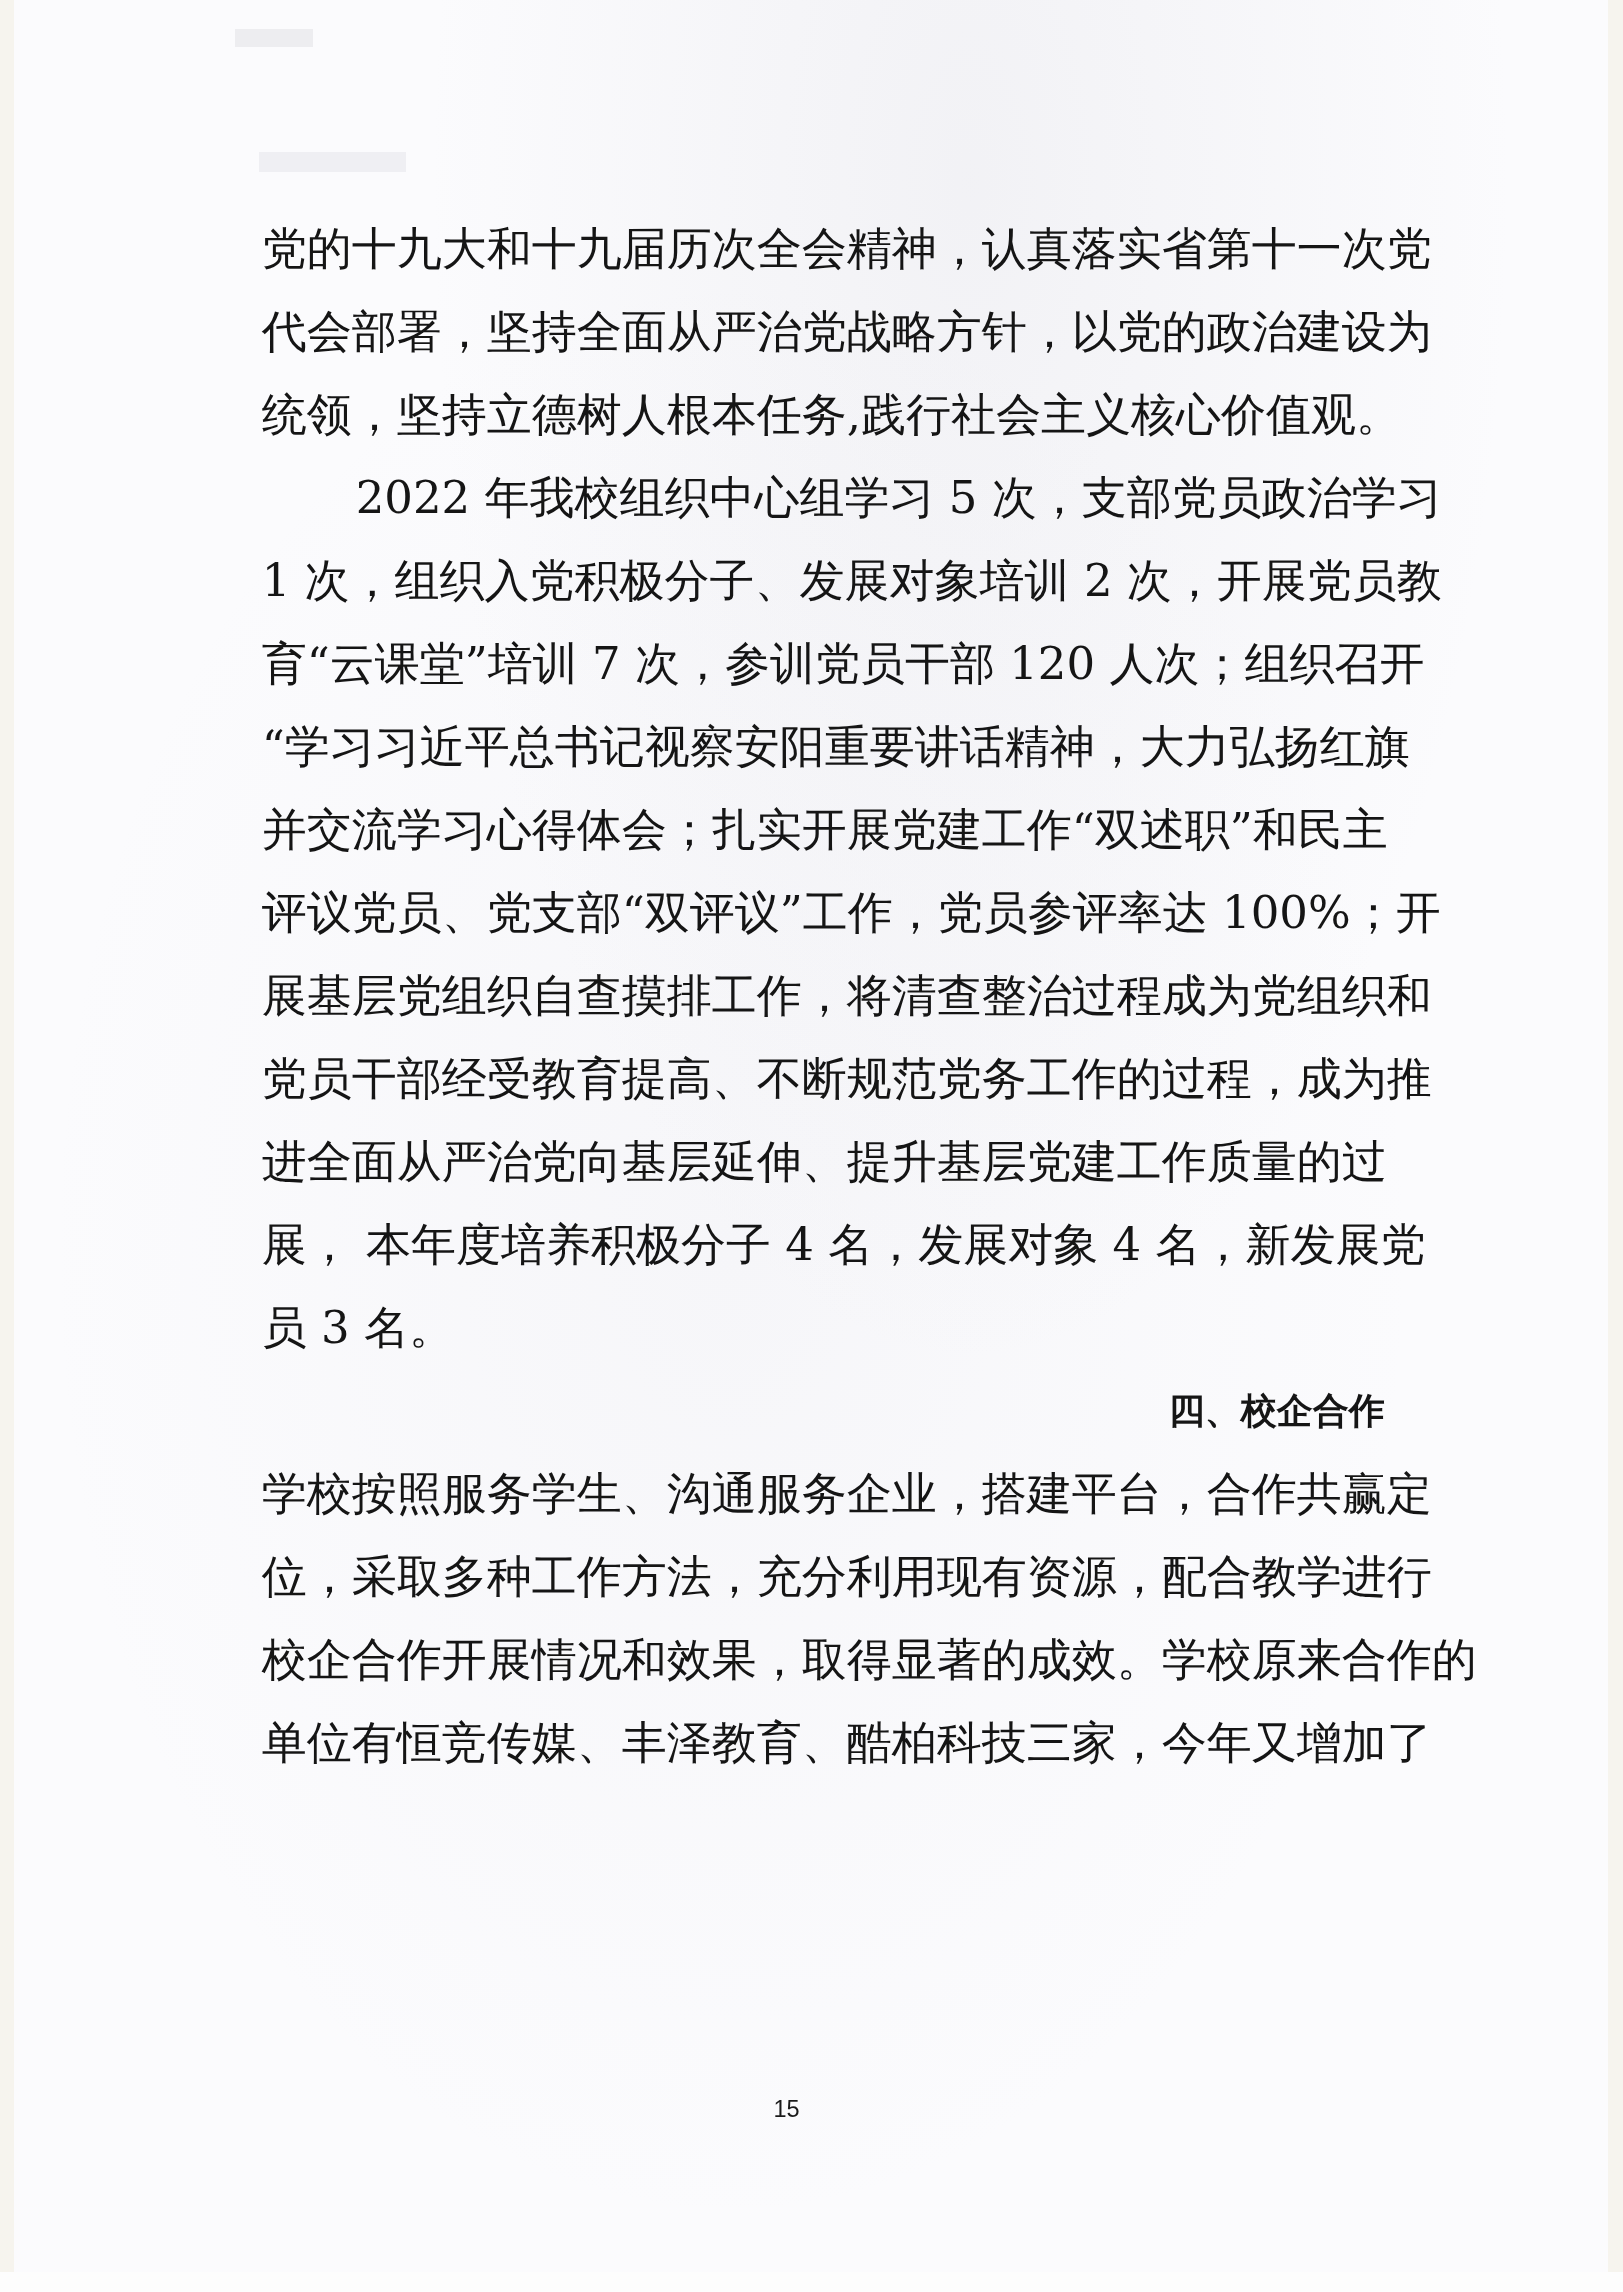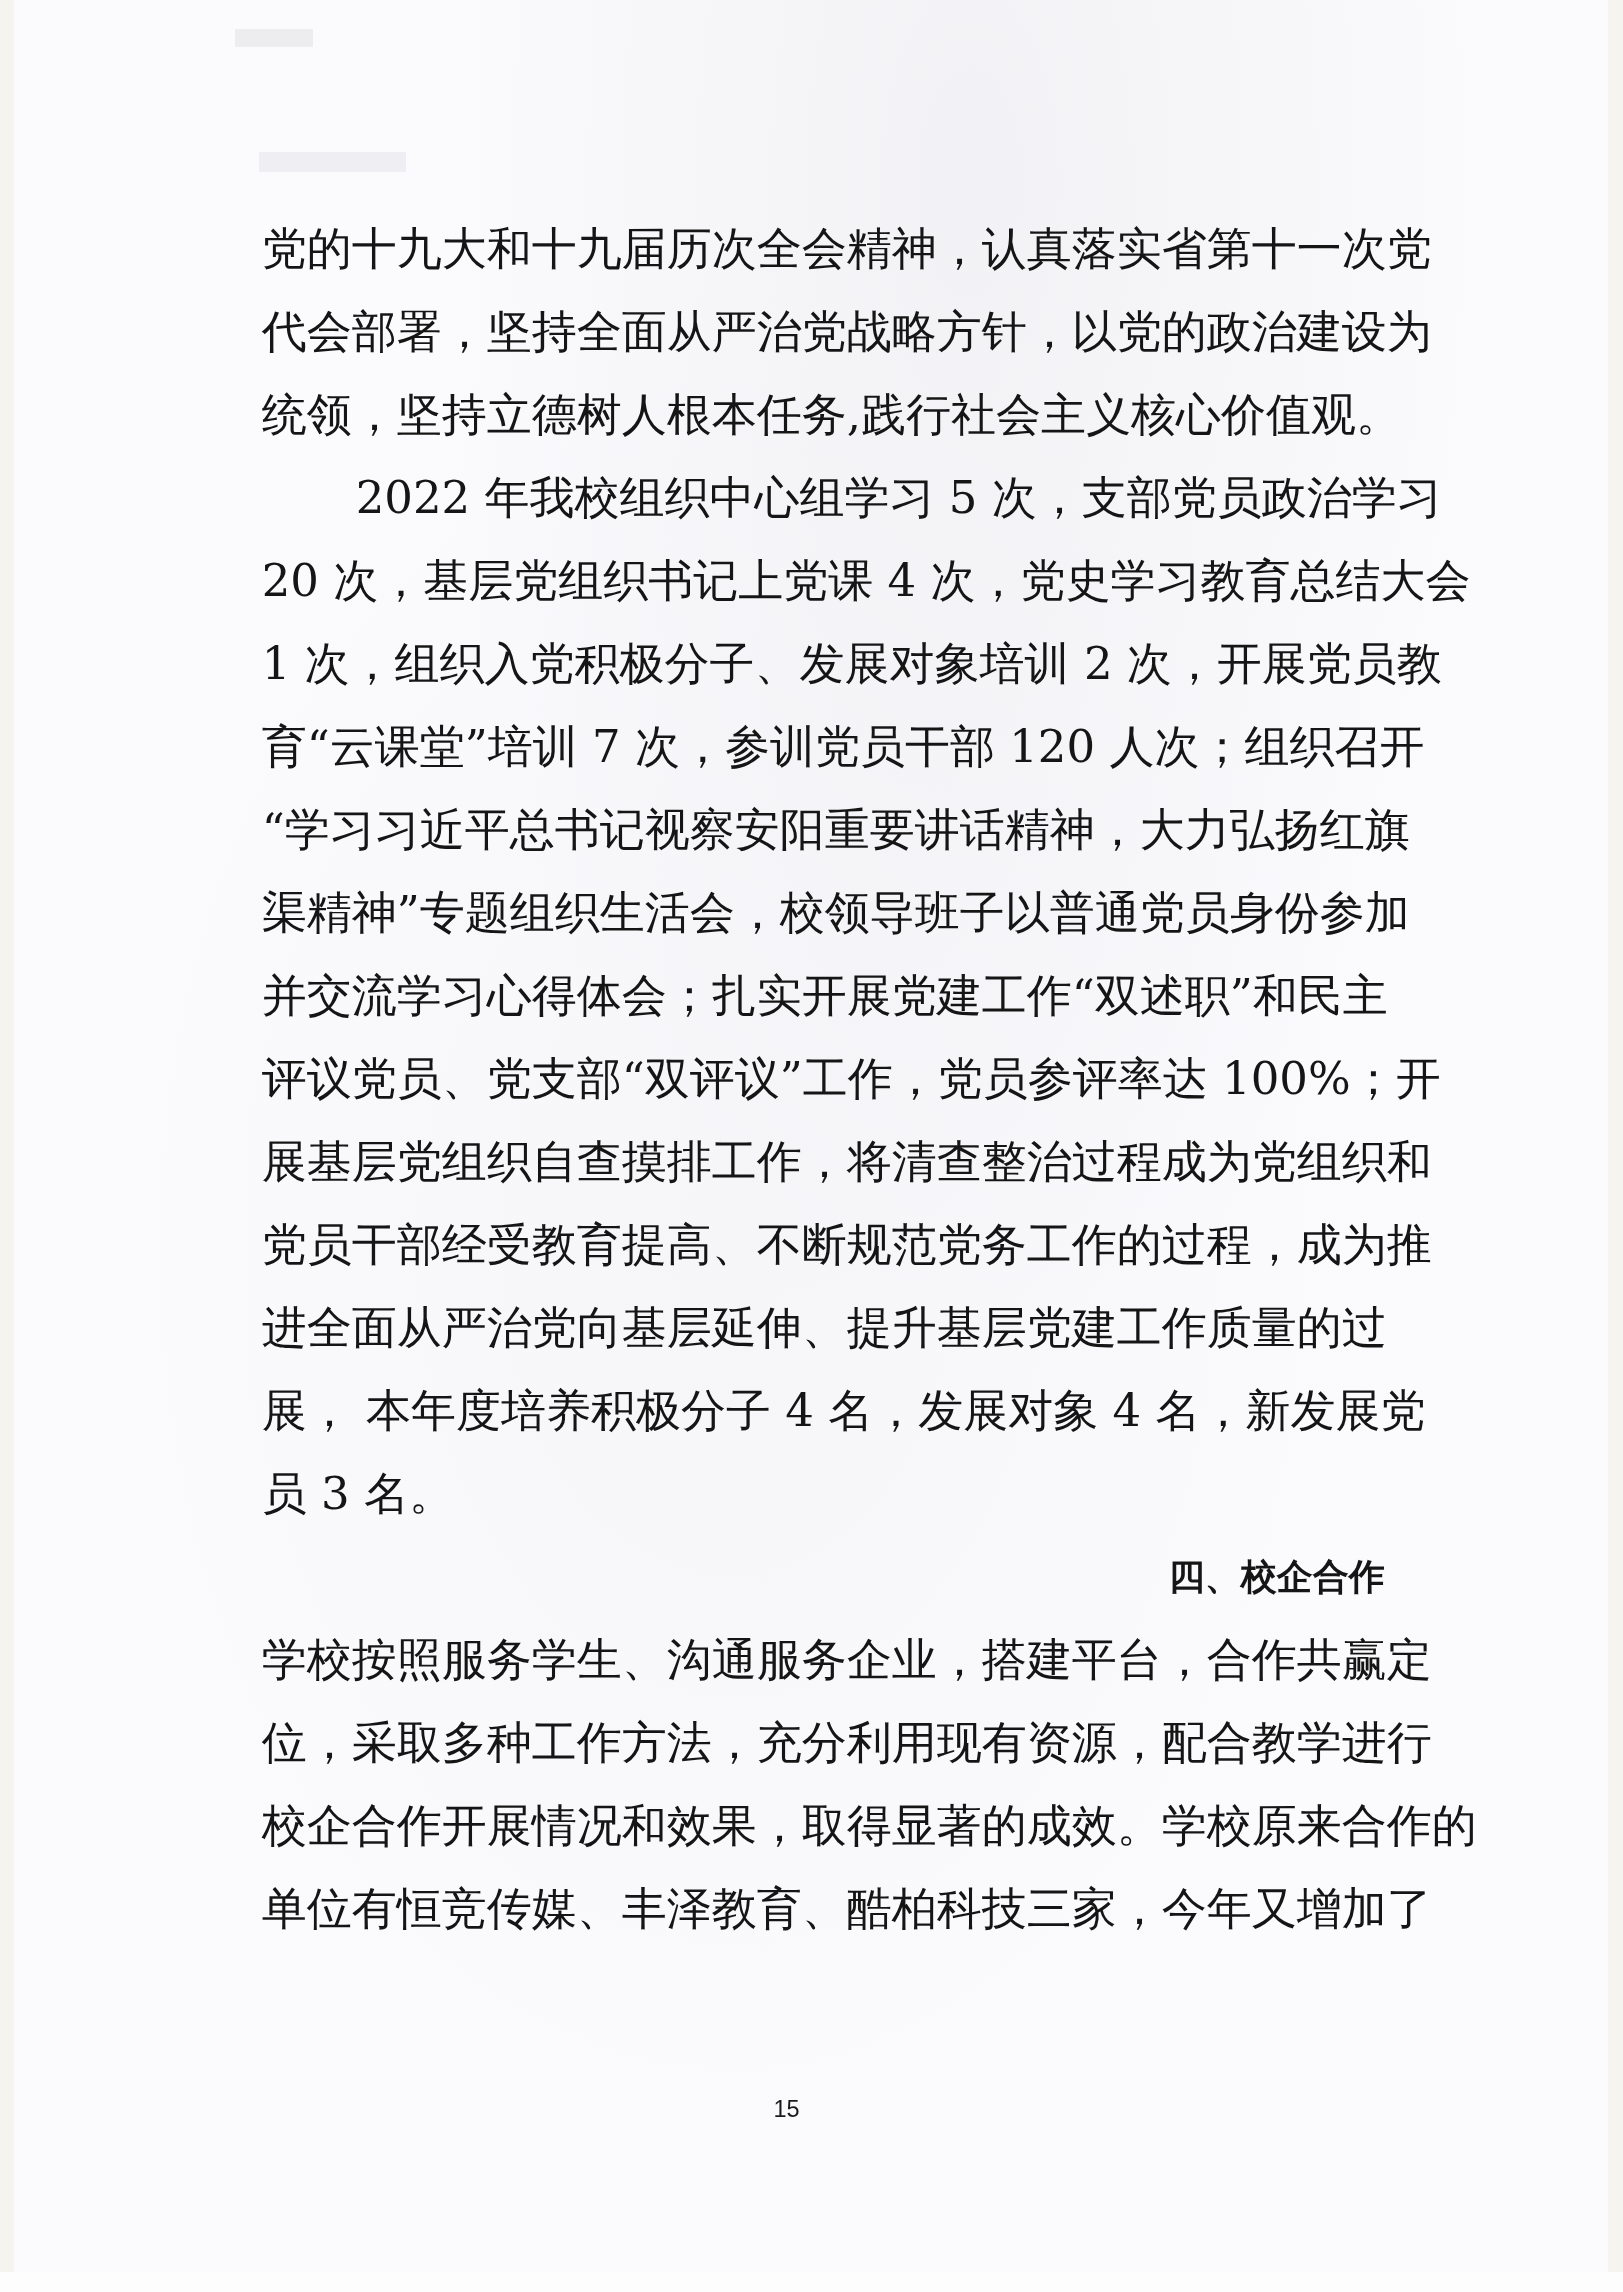--- a/index.html
+++ b/index.html
@@ -103,25 +103,23 @@
   <div class="bleed"></div>
   <div class="bleed2"></div>
 
   <div class="text-block">
 
     <div class="line">党的十九大和十九届历次全会精神，认真落实省第十一次党</div>
     <div class="line">代会部署，坚持全面从严治党战略方针，以党的政治建设为</div>
     <div class="line last">统领，坚持立德树人根本任务,践行社会主义核心价值观。</div>
 
     <div class="line indent">2022 年我校组织中心组学习 5 次，支部党员政治学习</div>
-    <div class="line">20 次，基层党组织书记上党课 4 次，党史学习教育总结大会</div>
     <div class="line">1 次，组织入党积极分子、发展对象培训 2 次，开展党员教</div>
     <div class="line">育“云课堂”培训 7 次，参训党员干部 120 人次；组织召开</div>
     <div class="line">“学习习近平总书记视察安阳重要讲话精神，大力弘扬红旗</div>
-    <div class="line">渠精神”专题组织生活会，校领导班子以普通党员身份参加</div>
     <div class="line">并交流学习心得体会；扎实开展党建工作“双述职”和民主</div>
     <div class="line">评议党员、党支部“双评议”工作，党员参评率达 100%；开</div>
     <div class="line">展基层党组织自查摸排工作，将清查整治过程成为党组织和</div>
     <div class="line">党员干部经受教育提高、不断规范党务工作的过程，成为推</div>
     <div class="line">进全面从严治党向基层延伸、提升基层党建工作质量的过</div>
     <div class="line">展， 本年度培养积极分子 4 名，发展对象 4 名，新发展党</div>
     <div class="line last">员 3 名。</div>
 
     <div class="heading">四、校企合作</div>
     <div class="line">学校按照服务学生、沟通服务企业，搭建平台，合作共赢定</div>

